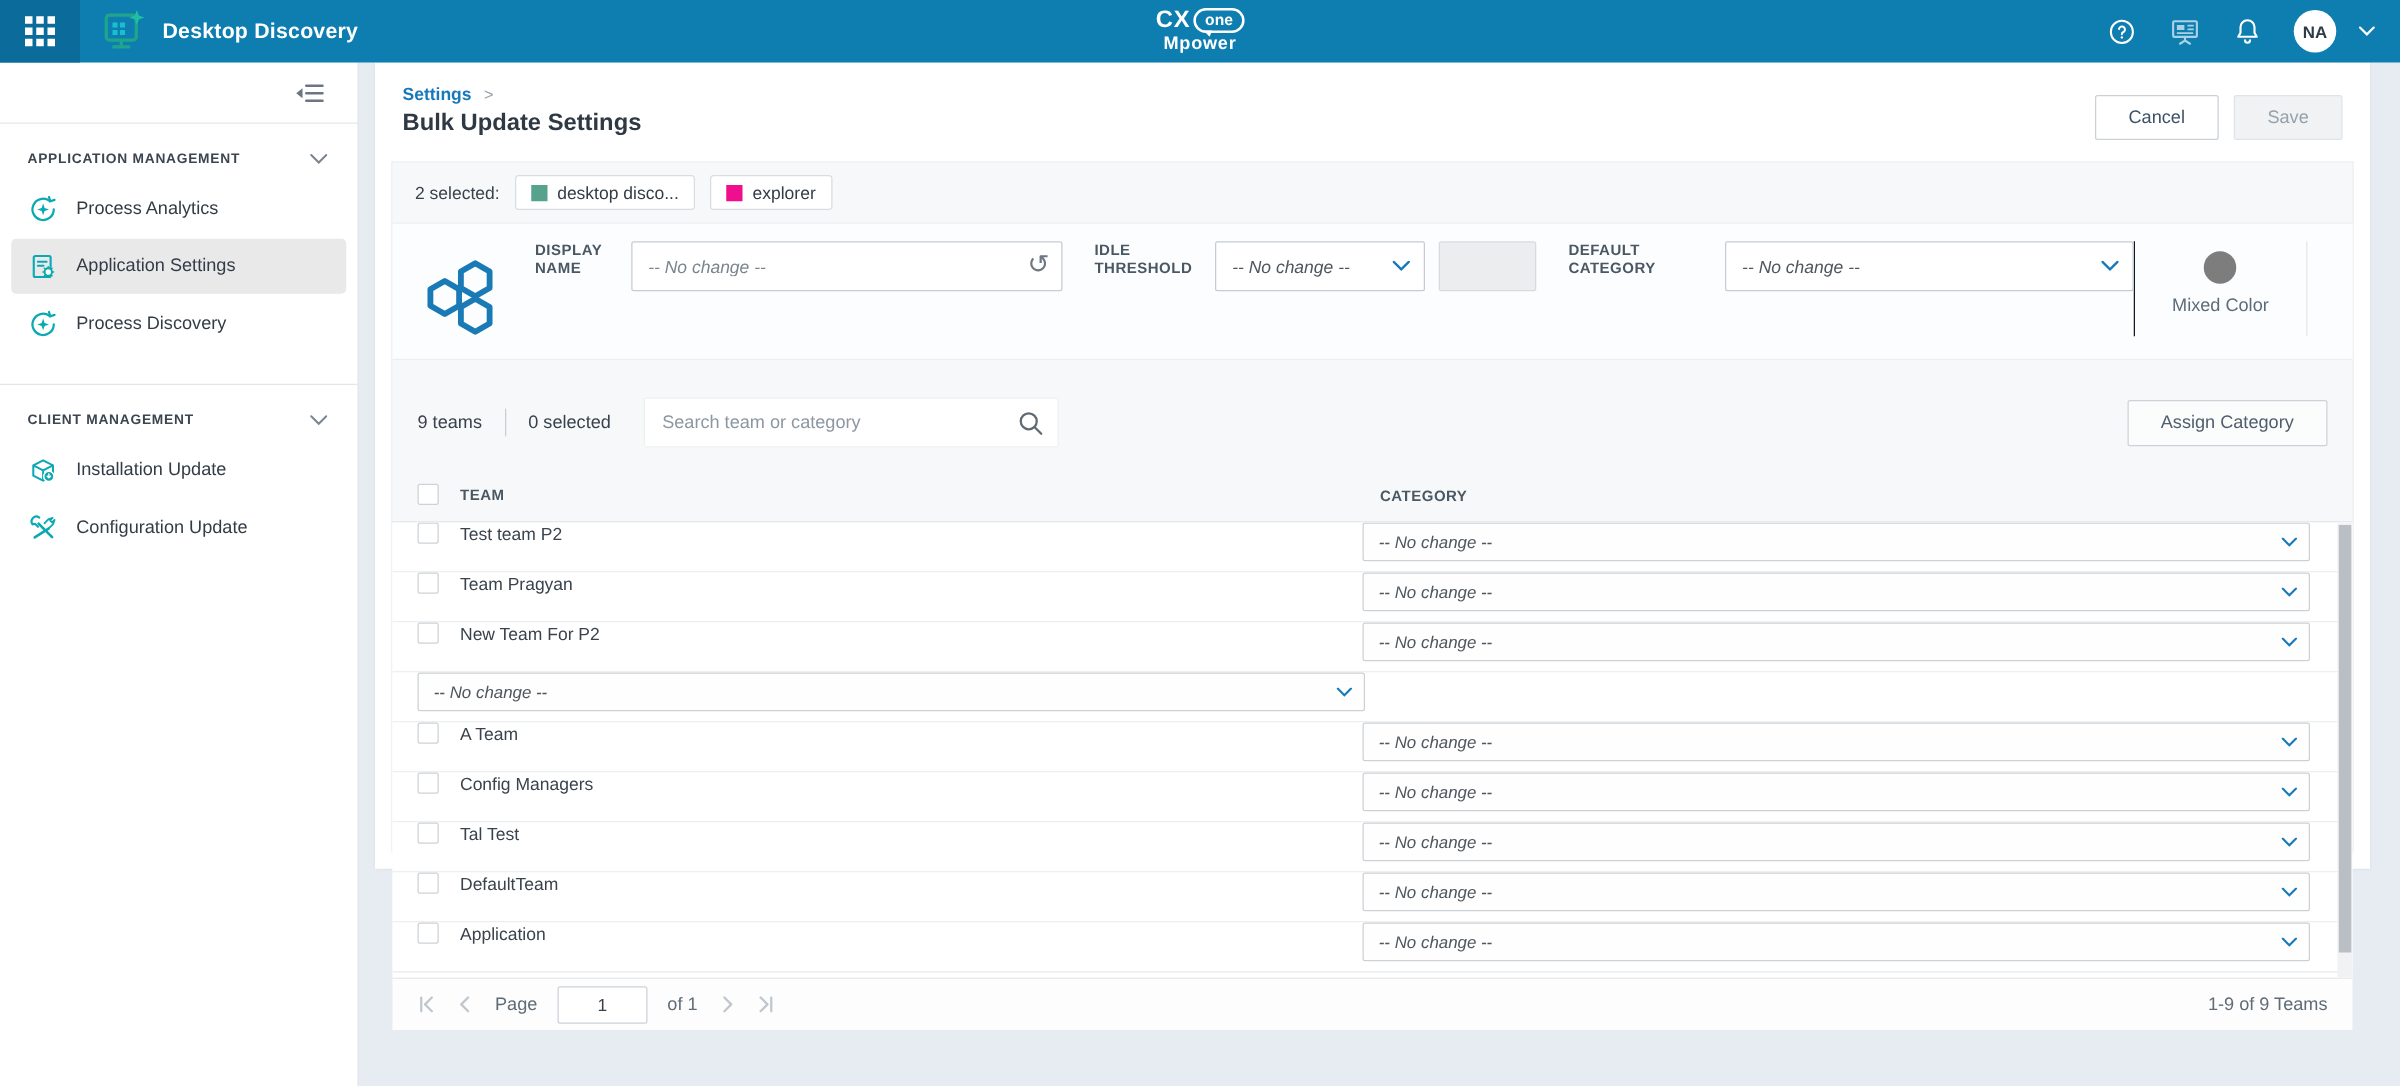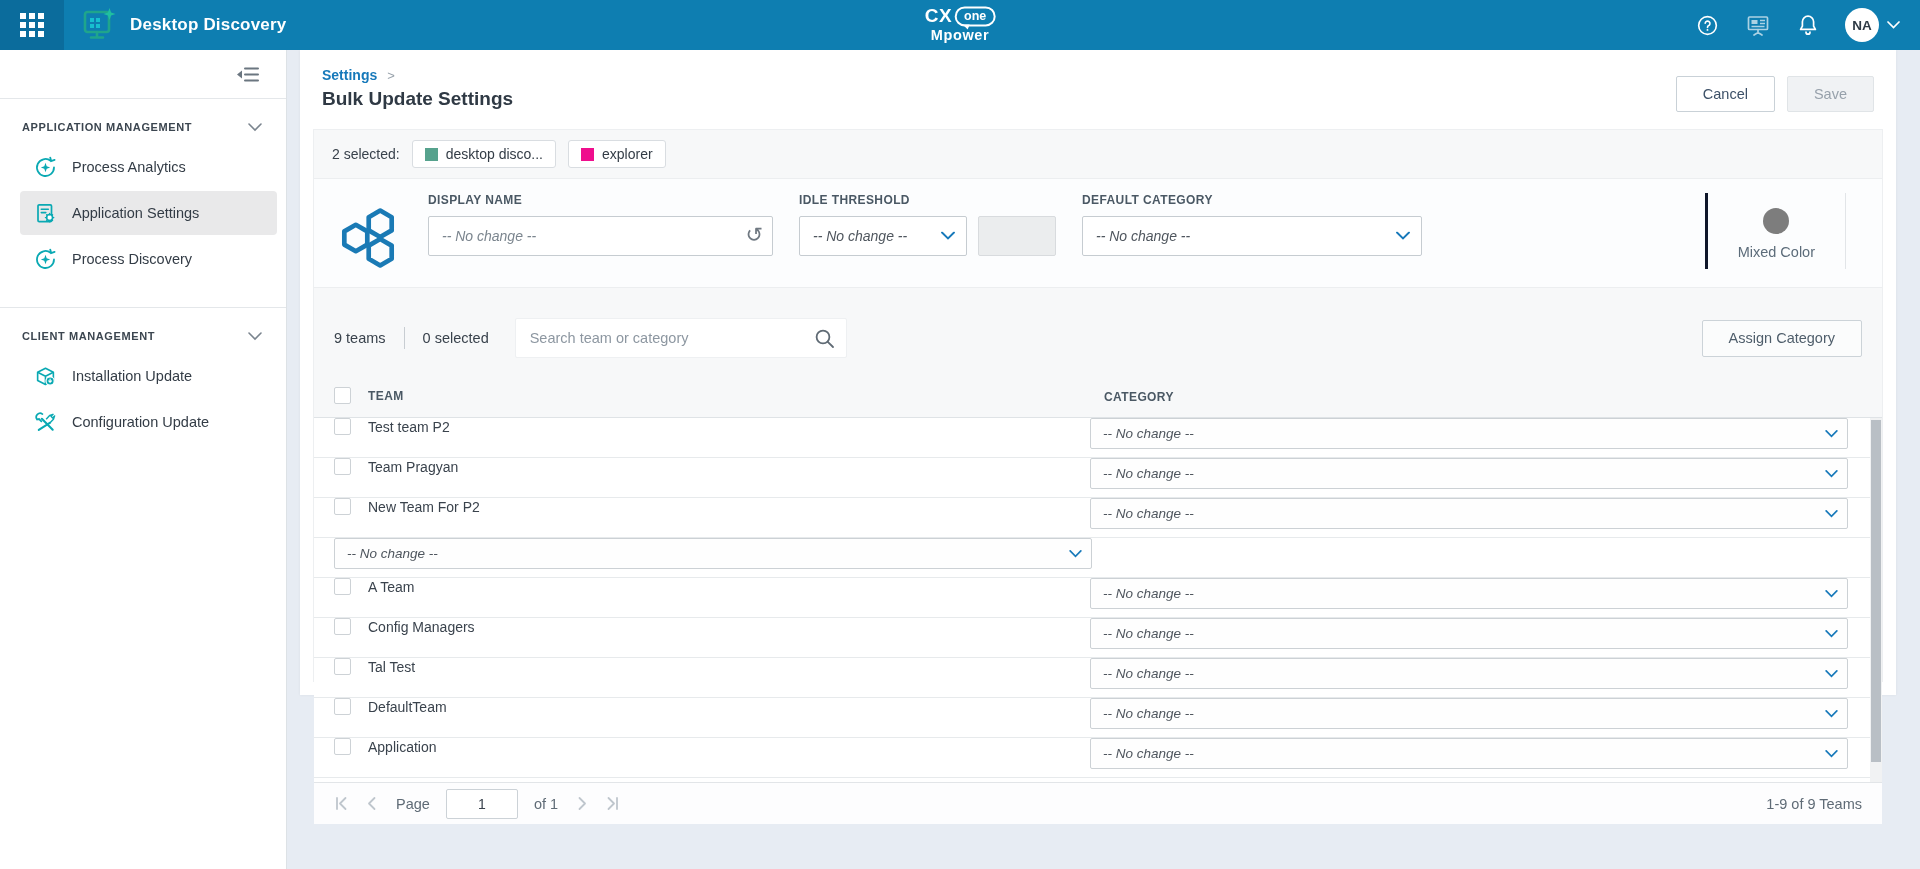--- a/index.html
+++ b/index.html
@@ -35,41 +35,41 @@
     padding:0 7px; line-height:16px; position:relative;
   }
   .one-bubble:after {
     content:""; position:absolute; left:6px; bottom:-5px; width:0; height:0;
     border-left:5px solid transparent; border-right:2px solid transparent;
     border-top:5px solid #fff;
   }
   .mpower-txt { font-size:14.5px; letter-spacing:.6px; margin-top:2px; }
   .header-right { margin-left:auto; display:flex; align-items:center; gap:26px; padding-right:20px; }
   .hicon { cursor:pointer; display:flex; align-items:center; }
-  .avatar-wrap { display:flex; align-items:center; gap:8px; cursor:pointer; }
+  .avatar-wrap { display:flex; align-items:center; gap:18px; cursor:pointer; }
   .avatar {
     width:34px; height:34px; border-radius:50%; background:#fff; color:#2e3a45;
     font-size:13.5px; font-weight:700; display:flex; align-items:center; justify-content:center;
   }
   
   .shell { display:flex; height:819px; }
   
   .sidebar {
     width:287px; flex:0 0 auto; background:#fff; border-right:1px solid #dde2e6;
     display:flex; flex-direction:column;
   }
   .collapse-row { height:49px; display:flex; align-items:center; justify-content:flex-end;
     padding-right:26px; border-bottom:1px solid #e4e7ea; }
   .nav-section { padding-top:22px; }
   .section-head {
     display:flex; align-items:center; justify-content:space-between;
     padding:0 24px 0 22px; cursor:pointer;
   }
   .section-label { font-size:11px; font-weight:700; letter-spacing:.6px; color:#3c4650; }
-  .nav-items { margin-top:12px; padding-bottom:20px;padding-left:11px; }
+  .nav-items { margin-top:12px; padding-bottom:20px; }
   .nav-item {
     display:flex; align-items:center; gap:15px; height:44px; padding:0 14px; margin:2px 9px;
     border-radius:4px; cursor:pointer; color:#333c46; font-size:14.5px;
   }
   .nav-item.selected { background:#e9e9ea; }
   .side-divider { border-top:1px solid #e4e7ea; margin-top:4px; }
   
   .main { flex:1; padding:0 24px 21px 13px; min-width:0; }
   .card { background:#fff; height:645px; box-shadow:0 0 3px rgba(0,0,0,.06); display:flex; flex-direction:column; }
   .card-header { position:relative; padding:17px 22px 13px 22px; flex:0 0 auto; }
@@ -90,21 +90,21 @@
     display:flex; align-items:center; gap:8px; background:#fff; border:1px solid #d9dde1;
     border-radius:3px; padding:0 12px; height:28px; font-size:14px; color:#333c46;
   }
   .chip-swatch { width:13px; height:13px; flex:0 0 auto; }
   
   .form-row {
     background:#fcfdfe; border-top:1px solid #eceef0; border-bottom:1px solid #eceef0;
     padding:14px 22px 18px 22px; display:flex; align-items:flex-start; flex:0 0 auto;
   }
   .hex-wrap { width:66px; margin:14px 24px 0 2px; flex:0 0 auto; }
-  .field-group { display:flex; flex-direction:column; }
+  .field-group { display:flex; }
   .field-label { font-size:12px; font-weight:700; letter-spacing:.4px; color:#4a5864; margin-bottom:9px; }
   .text-input-wrap { position:relative; }
   .text-input {
     width:345px; height:40px; border:1px solid #c6ccd1; border-radius:2px; background:#fff;
     font-family:inherit; font-size:14px; font-style:italic; color:#555e66; padding:0 40px 0 13px;
   }
   .text-input::placeholder { color:#7b858e; font-style:italic; }
   .reset-icon {
     position:absolute; right:10px; top:7px; font-size:21px; color:#6f7881; cursor:pointer;
     font-style:normal; line-height:24px;
@@ -116,23 +116,22 @@
   }
   .select .chev { position:absolute; right:11px; top:50%; transform:translateY(-50%); }
   .sel-idle { width:168px; }
   .sel-category { width:340px; }
   .disabled-input {
     width:78px; height:40px; background:#ebedee; border:1px solid #d8dbde; border-radius:2px; margin-left:11px;
   }
   .idle-pair { display:flex; }
   .gap24 { width:26px; flex:0 0 auto; }
   .mixed-block {
-    margin-left:auto; margin-right:14px; border-left:3px solid #0f172a; border-right:1px solid #e2e5e8;
+    margin-left:auto; margin-right:14px; border-left:1px solid #0f172a; border-right:1px solid #e2e5e8;
     padding:8px 30px 2px 30px; display:flex; flex-direction:column; align-items:center; align-self:stretch;
-    justify-content:center;
   }
   .mixed-circle { width:26px; height:26px; border-radius:50%; }
   .mixed-label { margin-top:10px; font-size:14.5px; color:#5c6c7a; white-space:nowrap; }
   
   .panel-gap { height:30px; flex:0 0 auto; }
   .teams-toolbar { display:flex; align-items:center; padding:0 20px 16px 20px; flex:0 0 auto; }
   .teams-count { font-size:14.5px; color:#39424c; }
   .vdiv { width:1px; height:22px; background:#c8cdd2; margin:0 18px; }
   .search-wrap { position:relative; margin-left:26px; }
   .search-input {

